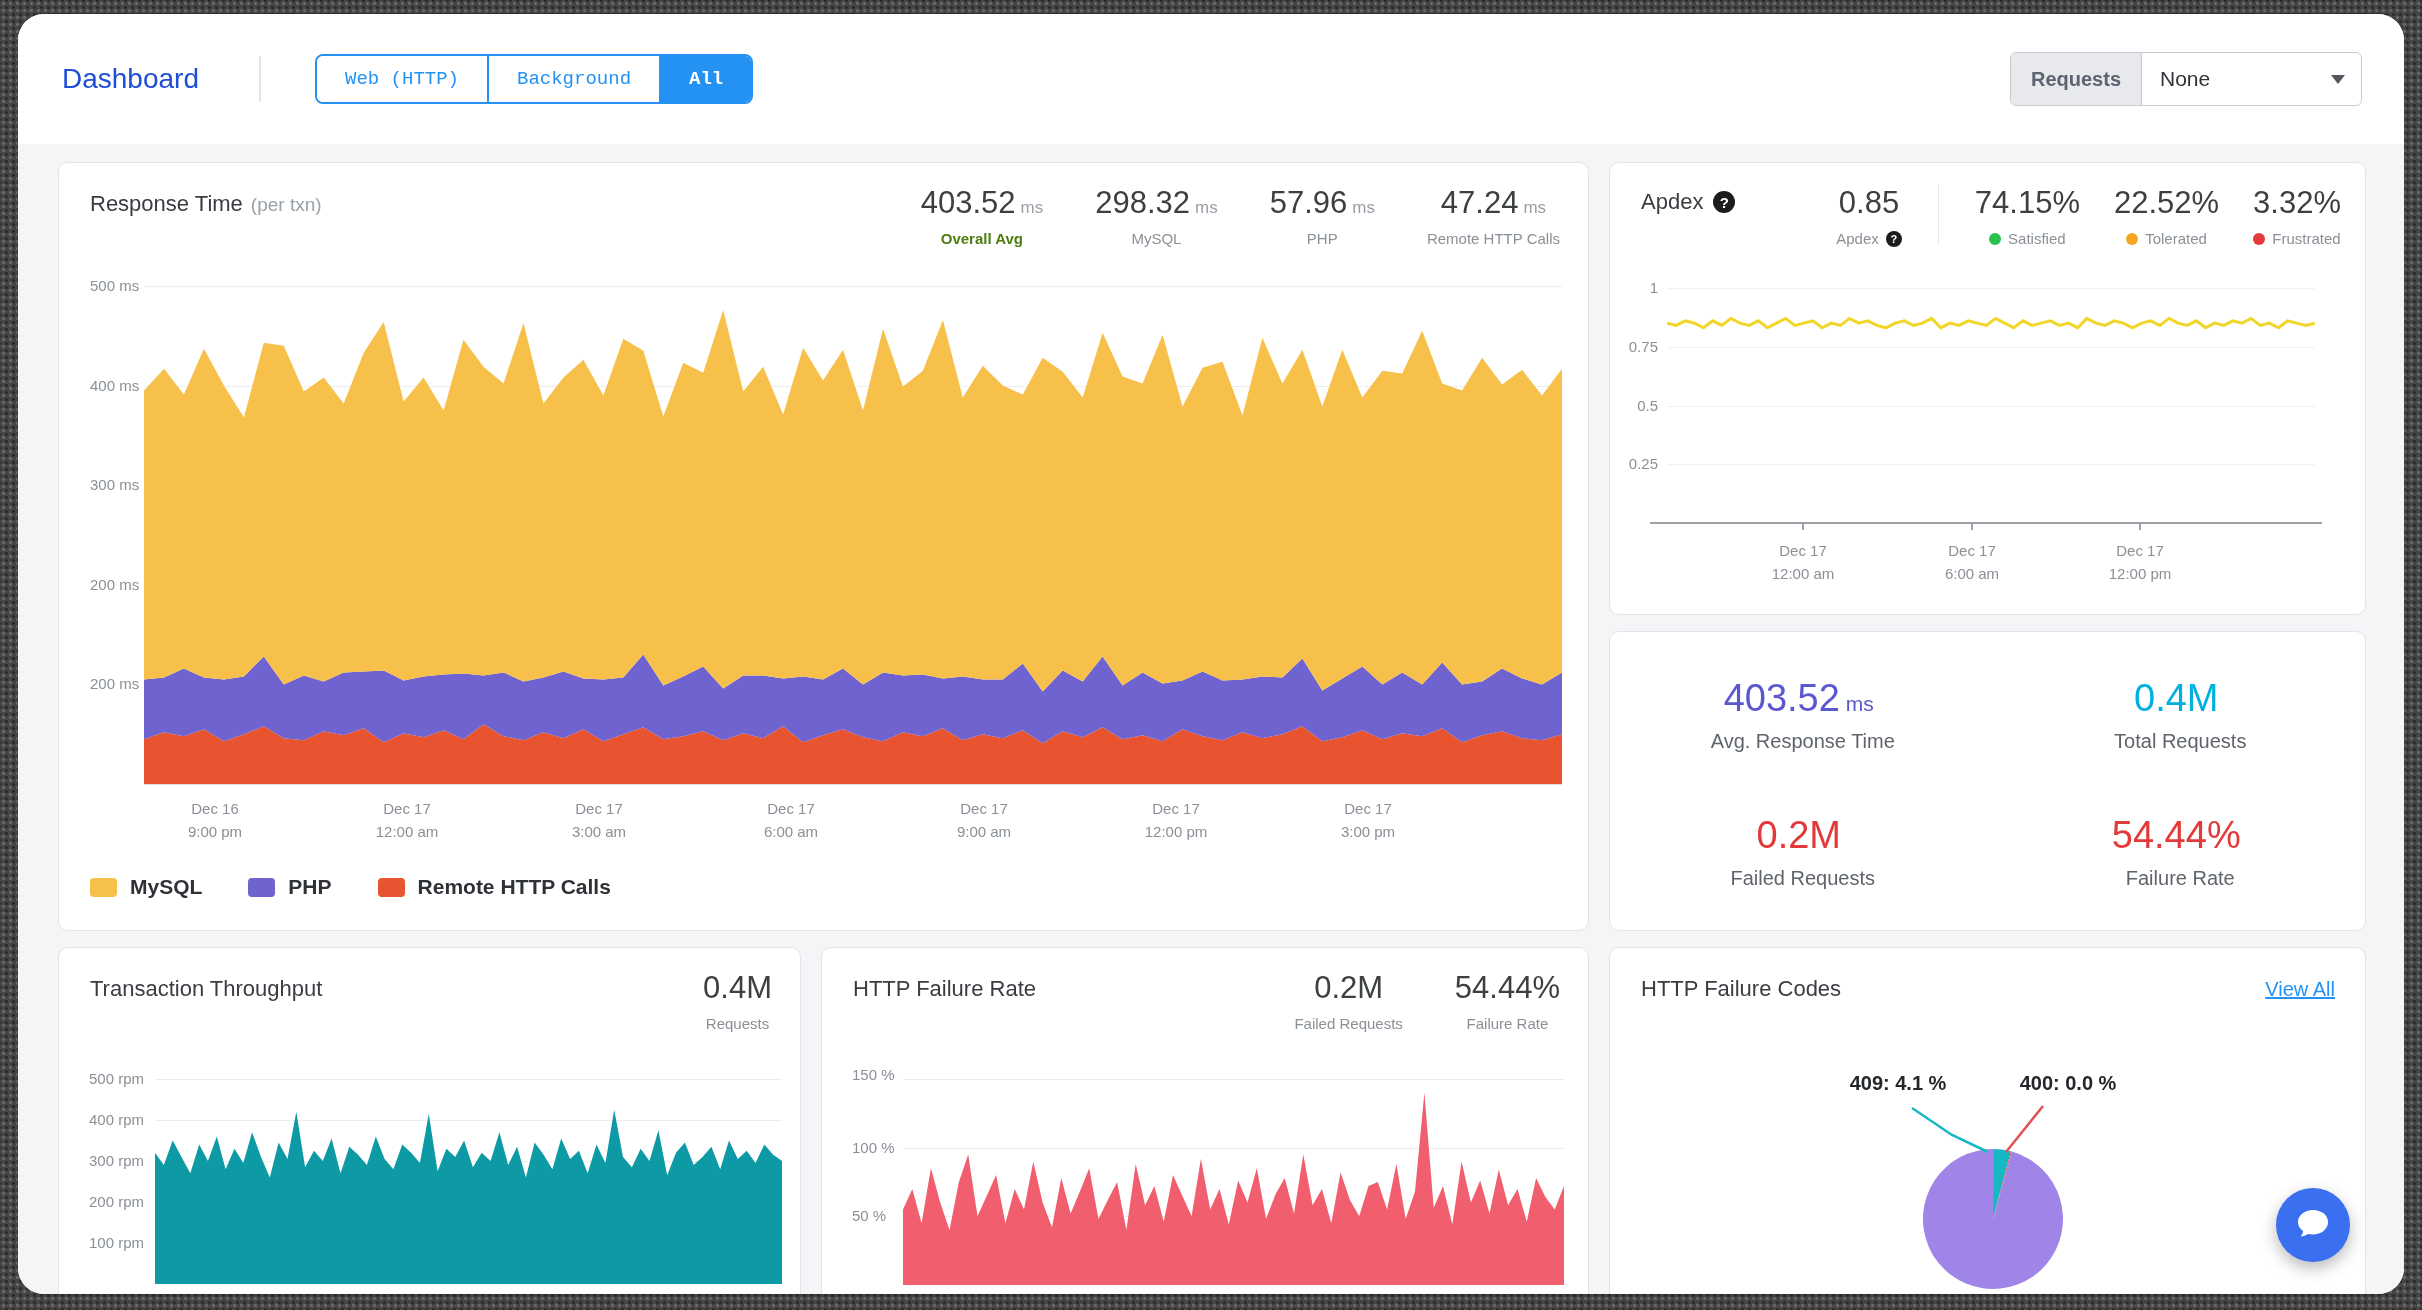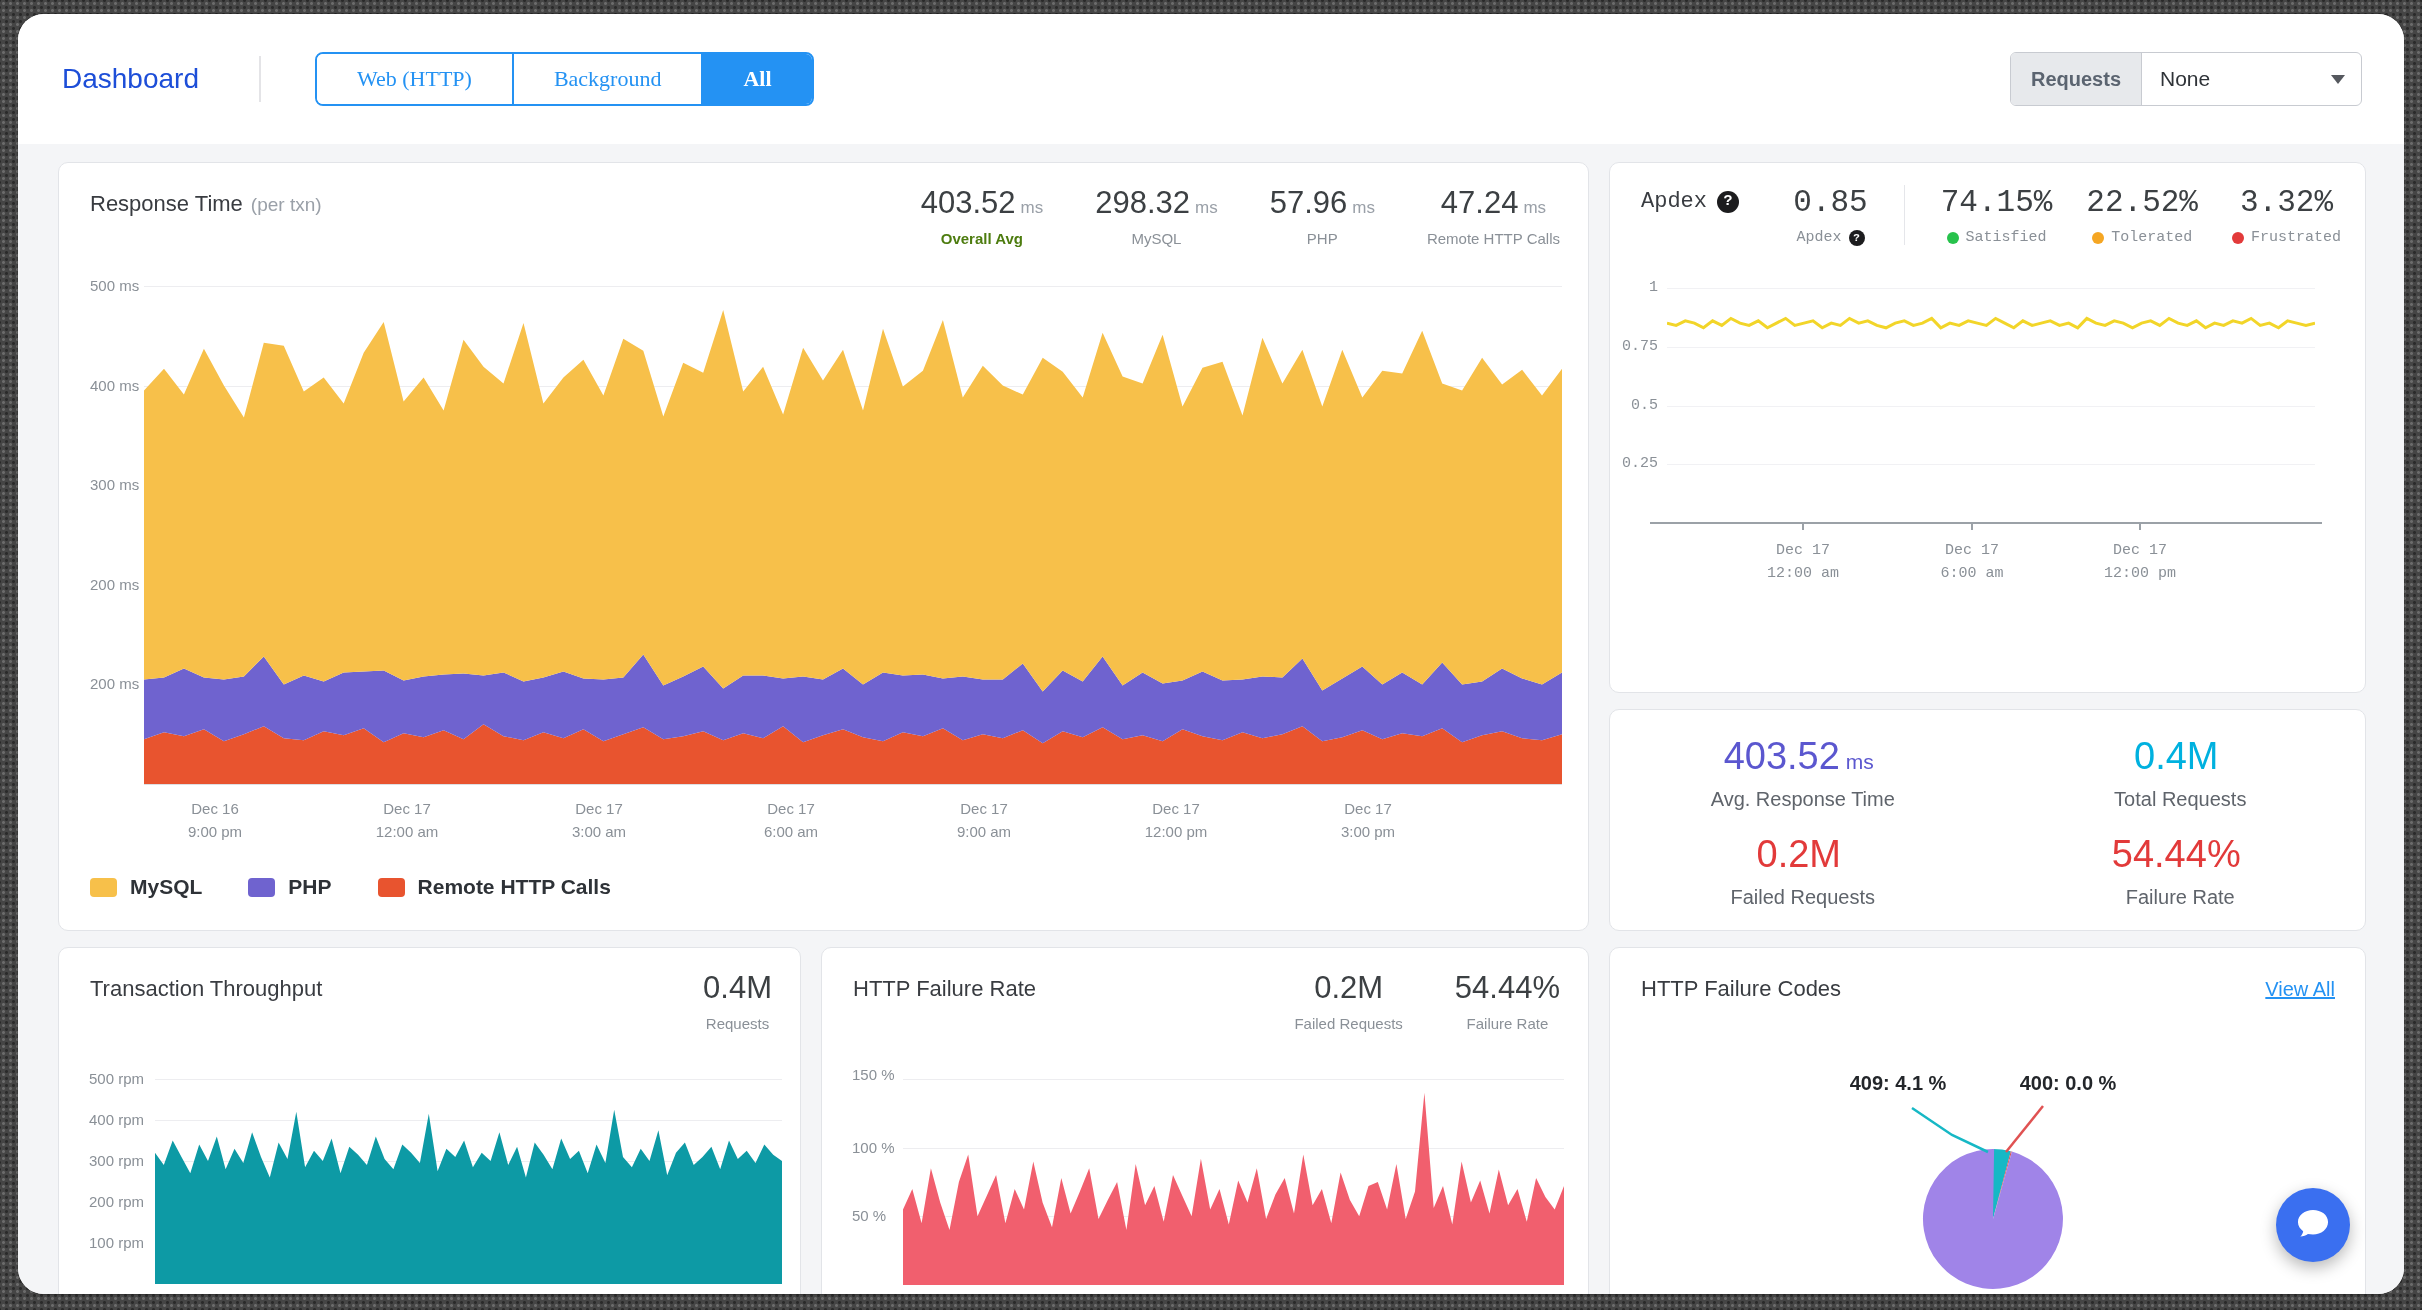--- a/index.html
+++ b/index.html
@@ -9,35 +9,35 @@
     background-color:#454545;
     background-image:radial-gradient(#6b6b6b 1.2px,transparent 1.7px),radial-gradient(#2a2a2a 1.2px,transparent 1.7px);
     background-size:7px 7px;background-position:0 0,3px 4px;
   }
   .window{position:absolute;inset:14px 18px 16px 18px;background:#fff;border-radius:26px;overflow:hidden;box-shadow:0 0 0 1px rgba(0,0,0,.18);}
   
   .header{height:130px;display:flex;align-items:center;padding:0 42px 0 44px;background:#fff;}
   .page-title{font-size:28px;color:#1d4ed8;font-weight:400;margin:0;}
   .hdr-divider{width:2px;height:46px;background:#e4e4e7;margin:0 54px 0 60px;}
   .tabs{display:flex;border:2px solid #2492f3;border-radius:8px;overflow:hidden;}
-  .tab{padding:12px 40px;font-size:22px;color:#2492f3;background:#fff;border:none;border-left:2px solid #2492f3;cursor:pointer;font-family:Liberation Serif, serif;line-height:1.2;}
+  .tab{padding:12px 28px;font-size:19px;color:#2492f3;background:#fff;border:none;border-left:2px solid #2492f3;cursor:pointer;font-family:Liberation Mono, monospace;line-height:1.2;}
   .tab:first-child{border-left:none;}
   .tab.active{background:#2492f3;color:#fff;font-weight:700;}
   .spacer{flex:1;}
   .compare{display:flex;height:52px;border:1px solid #c8cbd1;border-radius:6px;overflow:hidden;background:#fff;}
   .compare-label{display:flex;align-items:center;padding:0 20px;background:#e7e9ec;font-size:20px;font-weight:700;color:#5b6470;border-right:1px solid #c8cbd1;}
   .compare-select{display:flex;align-items:center;justify-content:space-between;padding:0 16px 0 18px;font-size:21px;color:#2f3338;min-width:185px;cursor:pointer;}
   .caret{width:0;height:0;border-left:7px solid transparent;border-right:7px solid transparent;border-top:9px solid #55585e;}
   
   .content{height:calc(100% - 130px);background:#f4f5f7;padding:18px 40px 0 40px;box-sizing:border-box;}
   .grid{display:grid;grid-template-columns:743px 768px 757px;column-gap:20px;row-gap:16px;grid-template-rows:769px 560px;}
   .panel{background:#fff;border:1px solid #e2e4e8;border-radius:10px;position:relative;box-sizing:border-box;overflow:hidden;}
   #panel-rt{grid-column:1/3;grid-row:1;}
   .right-col{grid-column:3;grid-row:1;display:flex;flex-direction:column;gap:16px;}
-  #panel-apdex{height:531px;font-family:Liberation Mono, monospace;}
+  #panel-apdex{height:453px;}
   #panel-summary{flex:1;}
   #panel-tp{grid-column:1;grid-row:2;}
   #panel-fr{grid-column:2;grid-row:2;}
   #panel-codes{grid-column:3;grid-row:2;}
   .panel-title{position:absolute;top:28px;left:31px;font-size:22px;color:#393c41;font-weight:500;white-space:nowrap;}
   .sub{color:#9aa0a8;font-size:19px;font-weight:400;margin-left:8px;}
   
   .stats{position:absolute;top:22px;right:28px;display:flex;gap:52px;}
   .stat{display:flex;flex-direction:column;align-items:center;}
   .stat-line{white-space:nowrap;}

